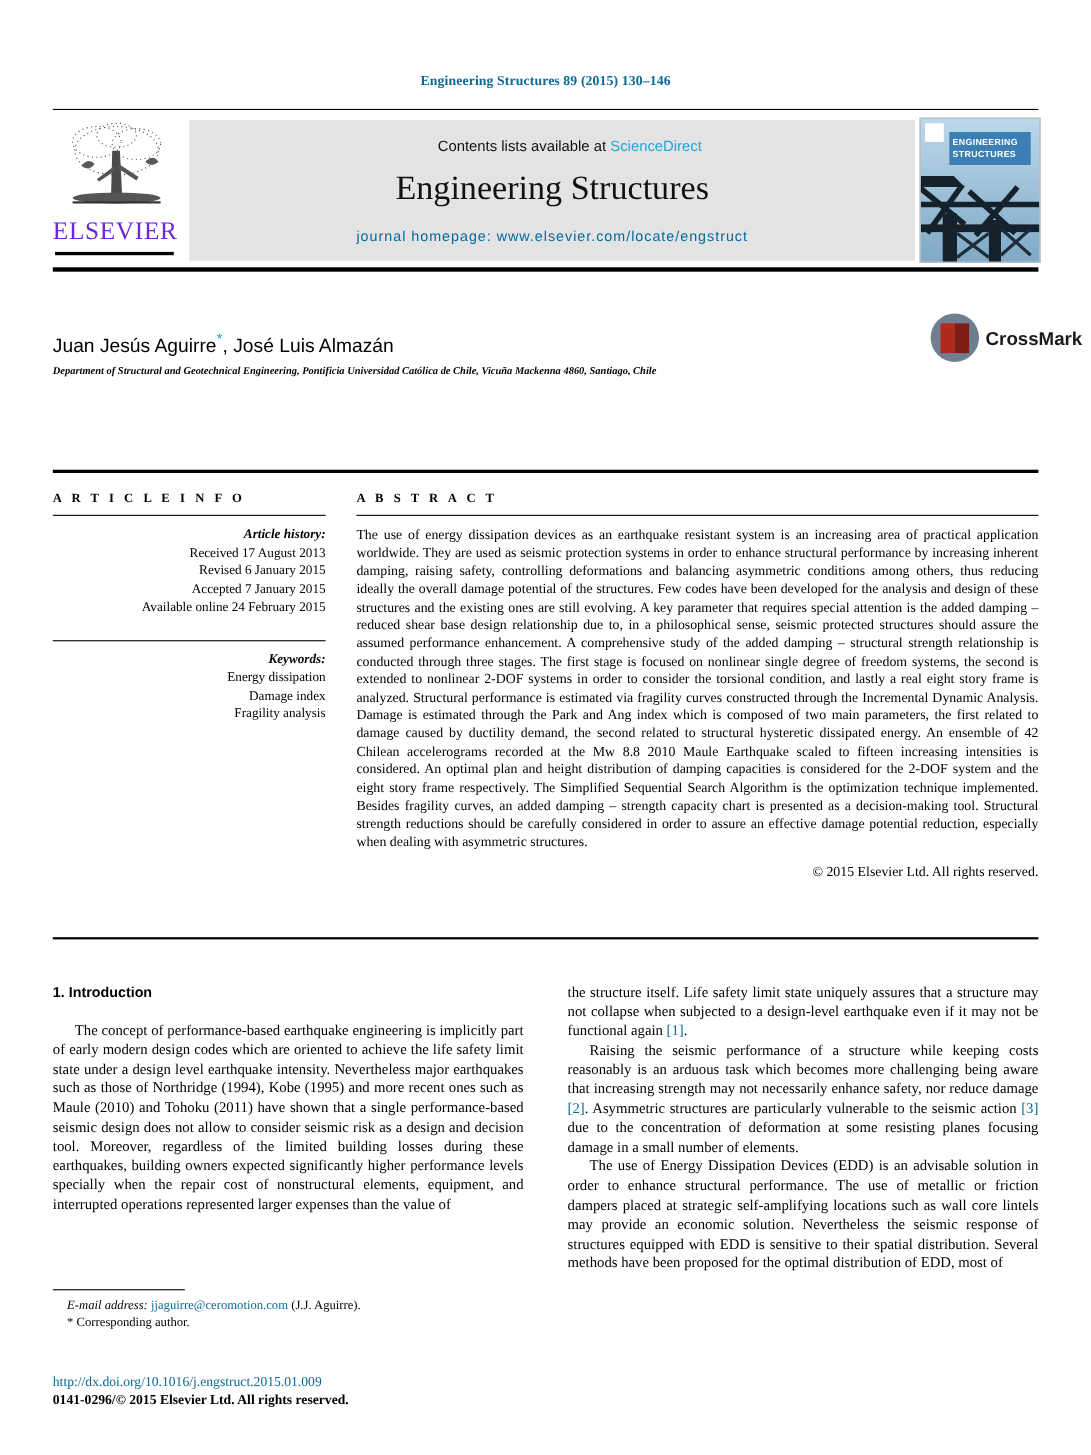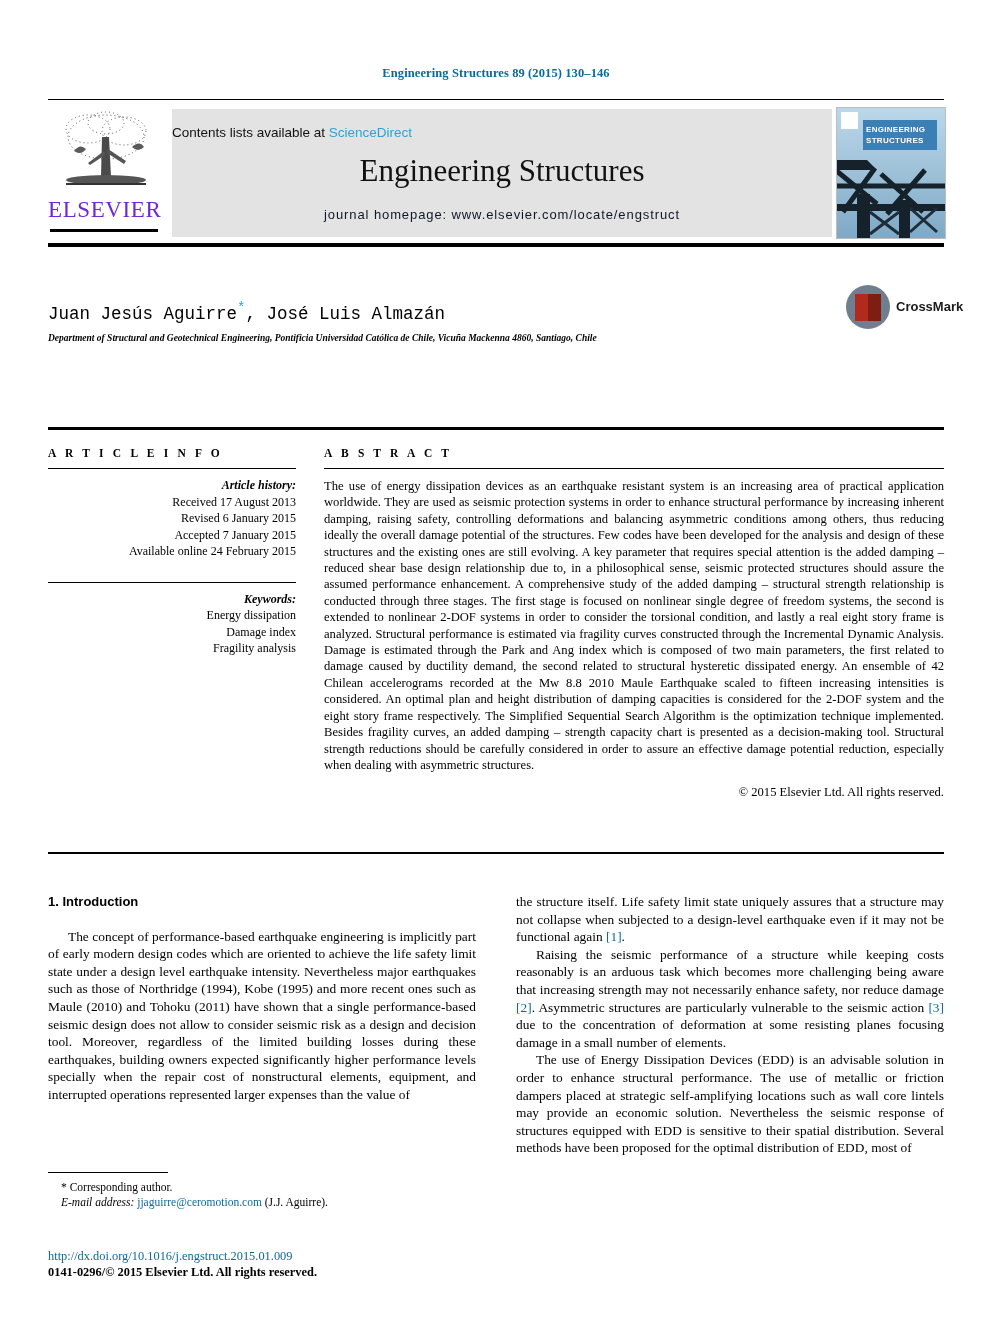--- a/index.html
+++ b/index.html
@@ -99,22 +99,23 @@
     position: absolute;
     top: 10px;
     left: 124px;
     width: 660px;
     height: 128px;
     background: #e3e3e3;
   }
   .banner-line1 {
     position: absolute;
     top: 16px;
-    left: 0;
+    left: 16px;
     width: 660px;
+    text-align: center;
     font-family: "Liberation Sans", sans-serif;
     font-size: 13.5px;
     color: #111;
   }
   .sd-link { color: #2aa3d6; }
   .banner-title {
     position: absolute;
     top: 44px;
     left: 0;
     width: 660px;
@@ -125,21 +126,21 @@
   }
   .banner-home {
     position: absolute;
     top: 98px;
     left: 0;
     width: 660px;
     text-align: center;
     font-family: "Liberation Sans", sans-serif;
     font-size: 13px;
     letter-spacing: 0.9px;
-    color: #0f172a;
+    color: #0369a1;
   }
 
   .cover-thumb {
     position: absolute;
     top: 8px;
     left: 788px;
     width: 108px;
     height: 130px;
     border: 1px solid #bdbdbd;
     background: #9fc4dd;
@@ -183,21 +184,21 @@
     font-family: "Liberation Serif", serif;
     font-size: 24.5px;
     line-height: 31px;
     color: #000;
     font-weight: normal;
     margin: 0;
   }
   .authors {
     margin-top: 16px;
     width: 790px;
-    font-family: Liberation Mono, monospace;
+    font-family: Liberation Sans, sans-serif;
     font-size: 17.5px;
     line-height: 22px;
   }
   .aff-star { color: #2aa3d6; font-size: 14px; vertical-align: super; }
   .affiliation {
     margin-top: 7px;
     width: 860px;
     font-family: "Liberation Serif", serif;
     font-style: italic;
     font-weight: bold;
@@ -235,21 +236,21 @@
     left: 22px;
     width: 13px;
     height: 27px;
     background: #7d1d14;
   }
   .cm-text {
     position: absolute;
     top: 14px;
     left: 50px;
     font-family: "Liberation Sans", sans-serif;
-    font-size: 13px;
+    font-size: 17px;
     font-weight: bold;
     color: #1a1a1a;
   }
 
   .rule-title-bottom {
     position: absolute;
     top: 427px;
     left: 48px;
     width: 896px;
     height: 3px;
@@ -502,22 +503,22 @@
   </div>
 
   <div class="col col-right">
     <p style="text-indent:0"><span>the structure itself. Life safety limit state uniquely assures that a structure may not collapse when subjected to a design-level earthquake even if it may not be functional again </span><span class="cite">[1]</span><span>.</span></p>
     <p><span>Raising the seismic performance of a structure while keeping costs reasonably is an arduous task which becomes more challenging being aware that increasing strength may not necessarily enhance safety, nor reduce damage </span><span class="cite">[2]</span><span>. Asymmetric structures are particularly vulnerable to the seismic action </span><span class="cite">[3]</span><span> due to the concentration of deformation at some resisting planes focusing damage in a small number of elements.</span></p>
     <p>The use of Energy Dissipation Devices (EDD) is an advisable solution in order to enhance structural performance. The use of metallic or friction dampers placed at strategic self-amplifying locations such as wall core lintels may provide an economic solution. Nevertheless the seismic response of structures equipped with EDD is sensitive to their spatial distribution. Several methods have been proposed for the optimal distribution of EDD, most of</p>
   </div>
 
   <div class="footnote">
     <div class="fn-rule"></div>
+    <div class="fn-line fn-indent"><span class="fn-ital">E-mail address:</span> <span class="link">jjaguirre@ceromotion.com</span><span> (J.J. Aguirre).</span></div>
     <div class="fn-line fn-indent">* Corresponding author.</div>
-    <div class="fn-line fn-indent"><span class="fn-ital">E-mail address:</span> <span class="link">jjaguirre@ceromotion.com</span><span> (J.J. Aguirre).</span></div>
   </div>
 
   <div class="bottom-block">
     <div class="doi">http://dx.doi.org/10.1016/j.engstruct.2015.01.009</div>
     <div class="issn">0141-0296/© 2015 Elsevier Ltd. All rights reserved.</div>
   </div>
 
 </div>
 
 </body></html>

